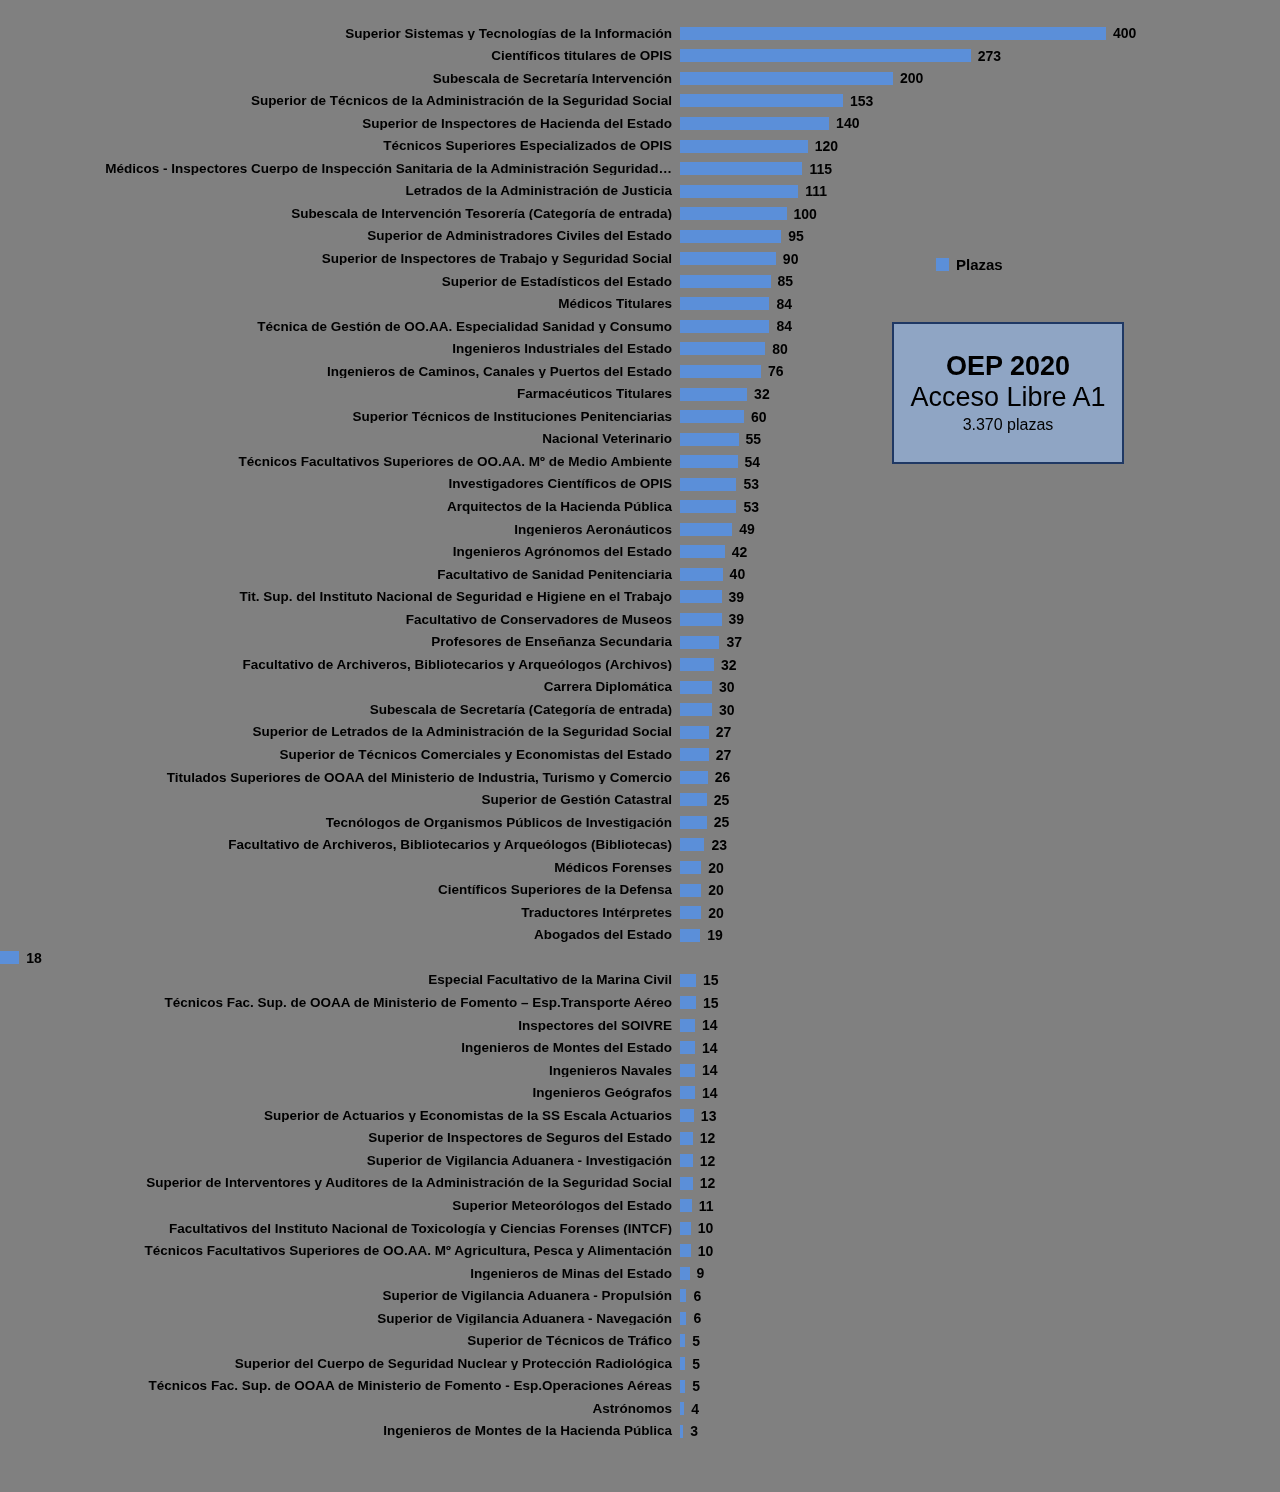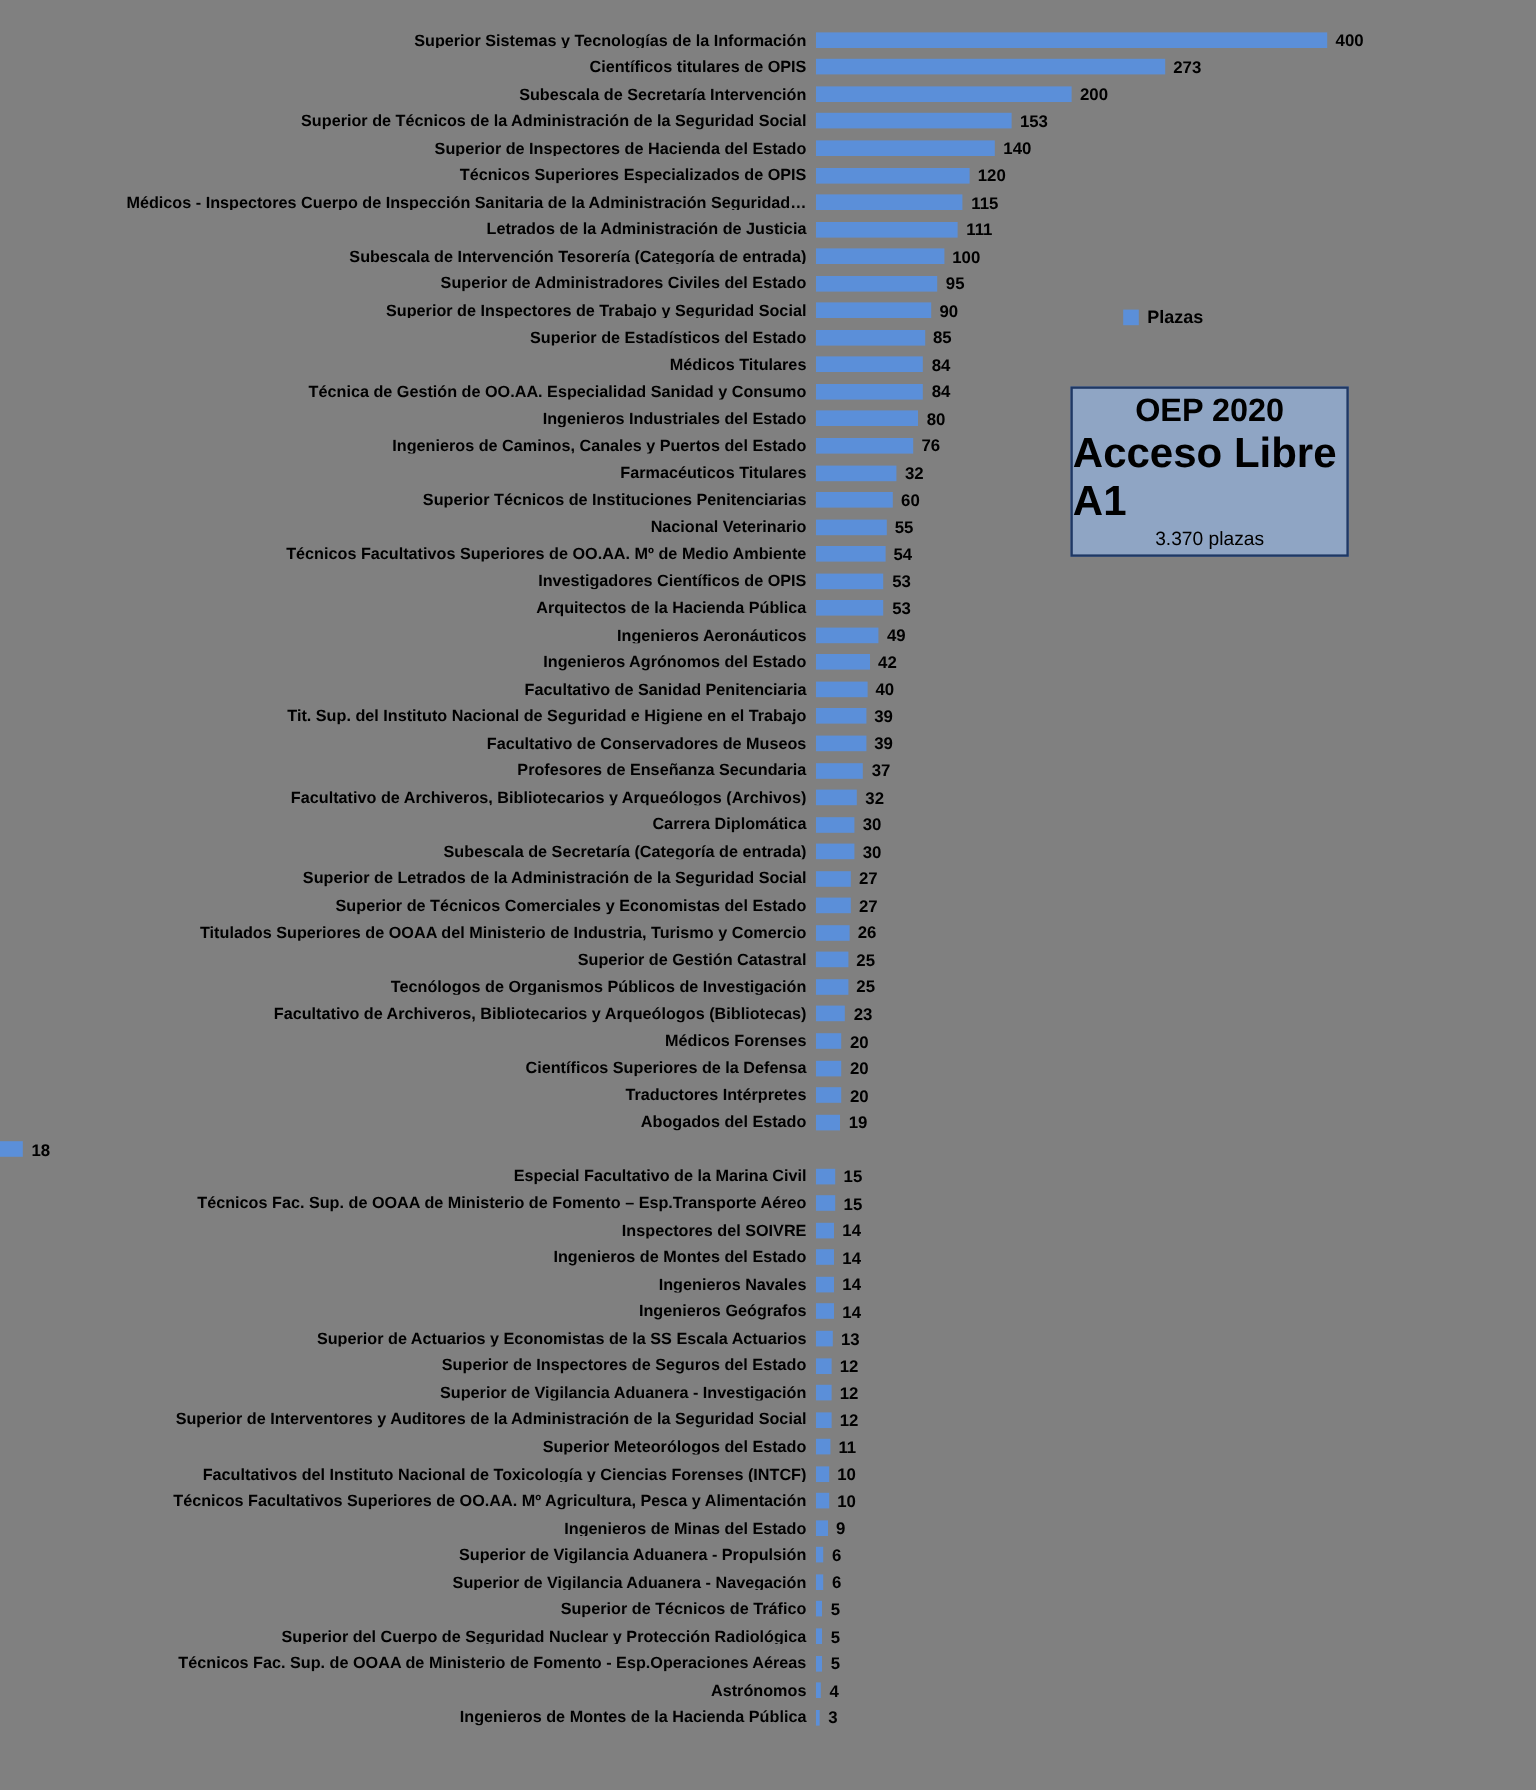--- a/index.html
+++ b/index.html
@@ -91,22 +91,22 @@
     align-items: center;
     justify-content: center;
   }
   .callout-line1 {
     font-size: 27px;
     font-weight: bold;
     color: #000000;
     line-height: 1.15;
   }
   .callout-line2 {
-    font-size: 35px;
-    font-weight: bold;
+    font-size: 27px;
+    font-weight: normal;
     color: #000000;
     line-height: 1.15;
   }
   .callout-line3 {
     font-size: 16px;
     color: #000000;
     line-height: 1.2;
     margin-top: 2px;
   }
 </style>

